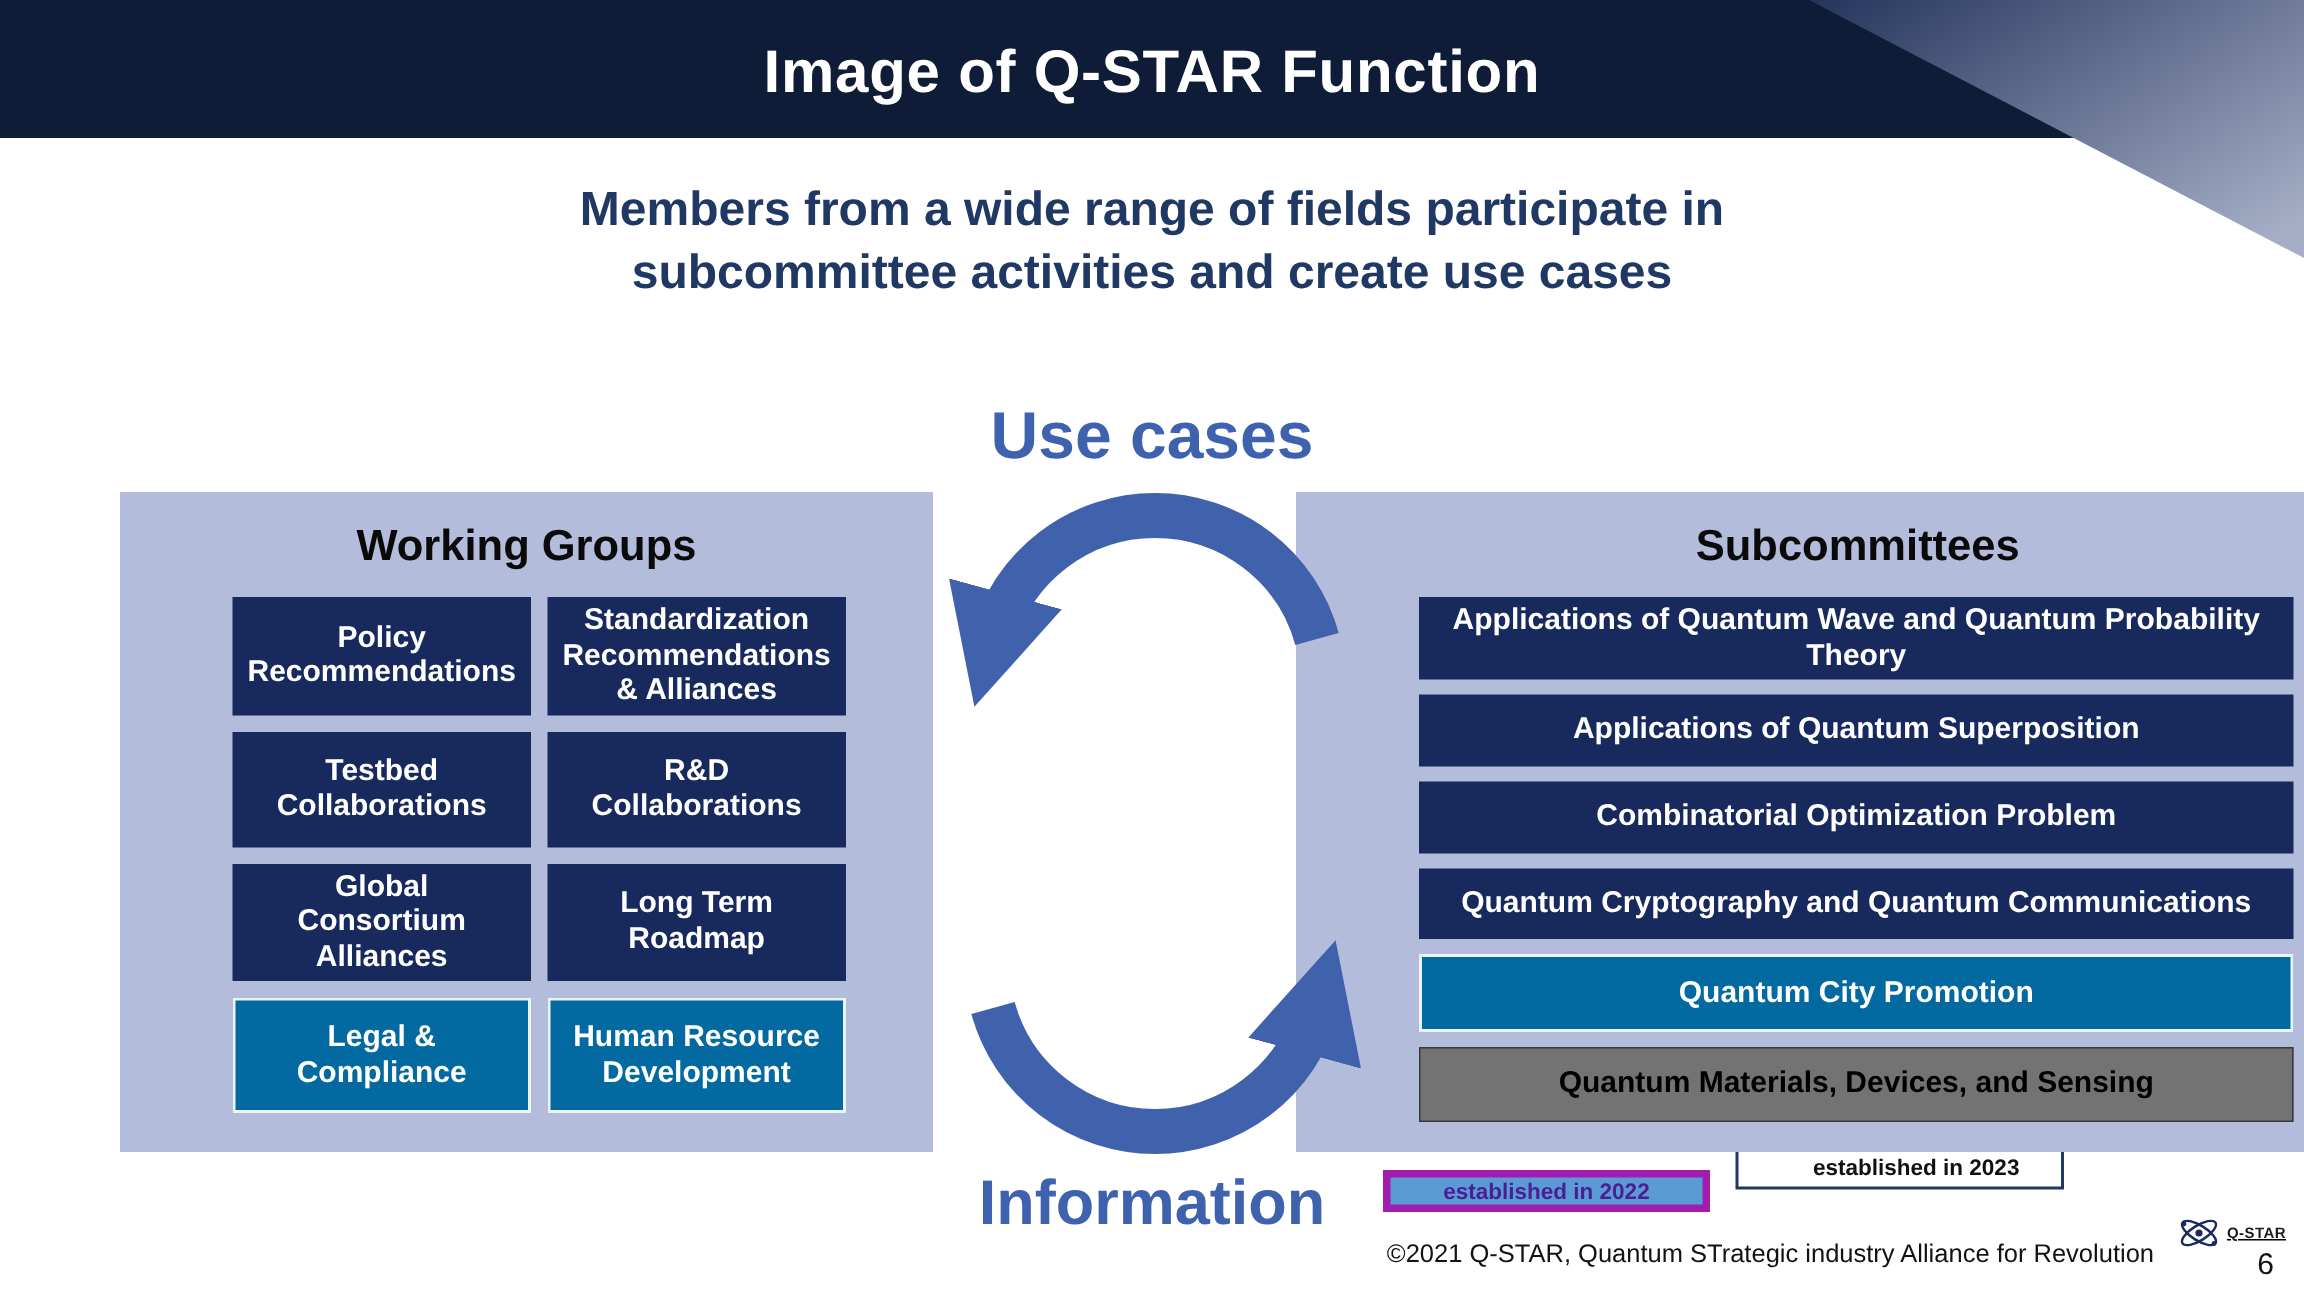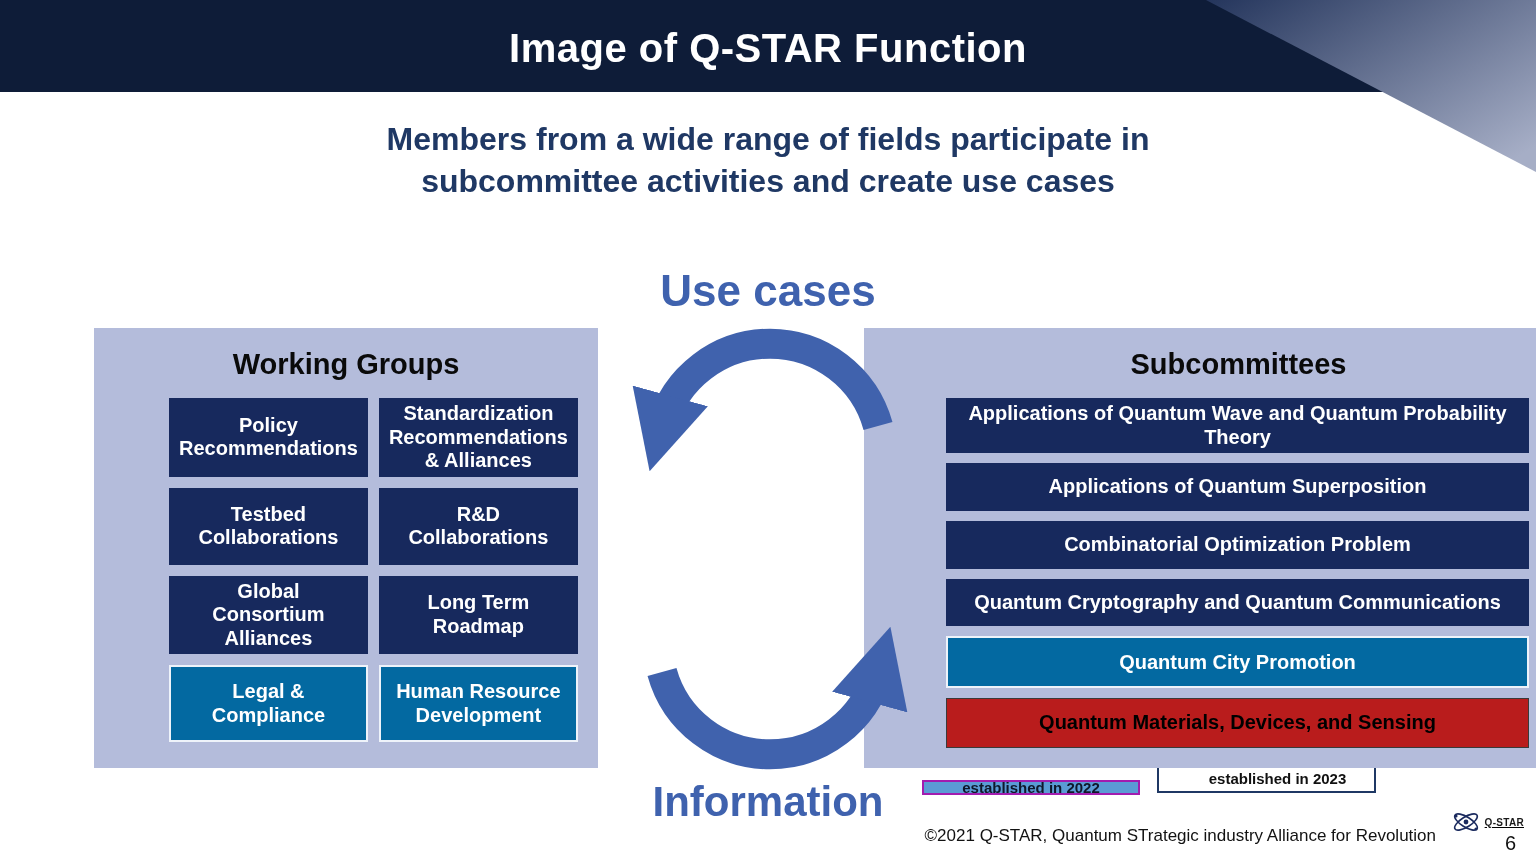--- a/index.html
+++ b/index.html
@@ -18,43 +18,43 @@
               color:#1f3864; font-size:32px; font-weight:bold; line-height:1.32; }
 
   
   .use-cases { position:absolute; top:266px; left:0; width:1536px; text-align:center;
                color:#3f62ae; font-size:44px; font-weight:bold; }
   .information { position:absolute; top:778px; left:0; width:1536px; text-align:center;
                  color:#3f62ae; font-size:42px; font-weight:bold; }
 
   
   .panel { position:absolute; top:328px; height:440px; background:#b4bcdb; z-index:1; }
-  .panel-left  { left:94px;  width:504px;text-decoration:underline; }
+  .panel-left  { left:80px;  width:542px;text-decoration:underline; }
   .panel-right { left:864px; width:749px; }
   .panel-title { position:absolute; top:20px; left:0; width:100%; text-align:center;
                  color:#0a0a0a; font-size:29px; font-weight:bold; }
 
   .box { display:flex; align-items:center; justify-content:center; text-align:center;
          font-weight:bold; font-size:20px; line-height:1.18; padding:4px 10px; }
   .box-dark  { background:#17295d; color:#ffffff; }
   .box-light { background:#0369a1; color:#ffffff; border:2px solid #eef3fa; }
-  .box-white { background:#b91c1c; color:#000000; border:1px solid #3a3a3a; }
+  .box-white { background:#737373; color:#000000; border:1px solid #3a3a3a; }
 
   .wg-grid { position:absolute; left:75px; right:80px; top:70px; bottom:26px;
              display:grid; grid-template-columns:1fr 1fr; grid-template-rows:repeat(4,1fr); gap:11px; }
   .sc-stack { position:absolute; left:82px; right:84px; top:70px; bottom:20px;
               display:flex; flex-direction:column; gap:10px; }
   .sc-stack .box { flex:1; }
 
   
   .arrows { position:absolute; left:600px; top:320px; z-index:2; pointer-events:none; }
 
   
-  .legend-2022 { position:absolute; left:922px; top:780px; width:218px; height:15px;
-                 background:#5b9bd5; color:#0f172a; border:2px solid #a21caf;
+  .legend-2022 { position:absolute; left:922px; top:780px; width:218px; height:28px;
+                 background:#5b9bd5; color:#4c1d95; border:5px solid #a21caf;
                  display:flex; align-items:center; justify-content:center;
                  font-size:15px; font-weight:bold; }
   .legend-2023 { position:absolute; left:1157px; top:764px; width:219px; height:29px;
                  background:#ffffff; color:#111111; border:2px solid #1f3864;
                  display:flex; align-items:center; justify-content:center;
                  font-size:15px; font-weight:bold;padding-left:22px; }
 
   
   .copyright { position:absolute; top:826px; right:100px; font-size:17px; color:#121212; }
   .logo { position:absolute; top:808px; right:12px; display:flex; align-items:center; gap:3px;text-decoration:underline; }

